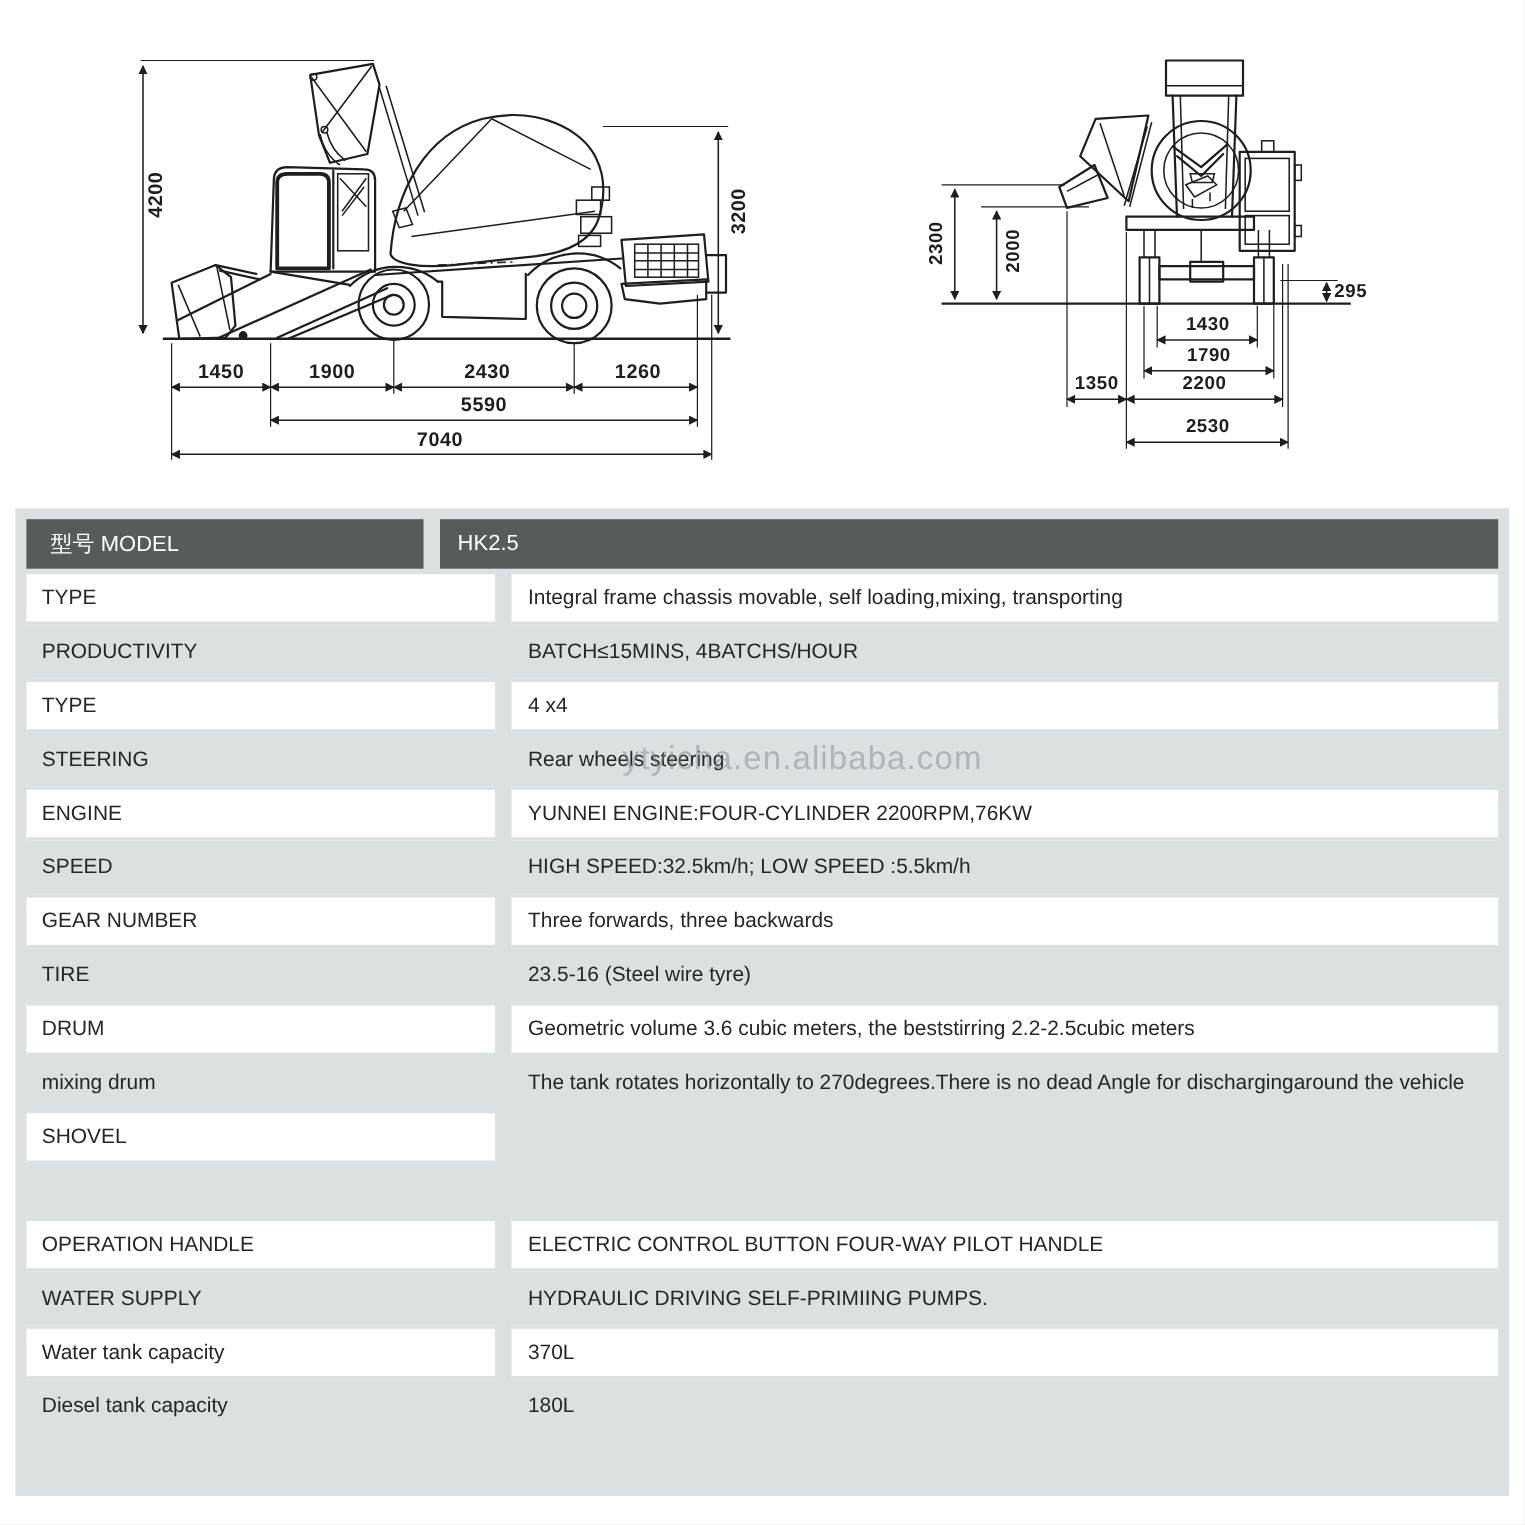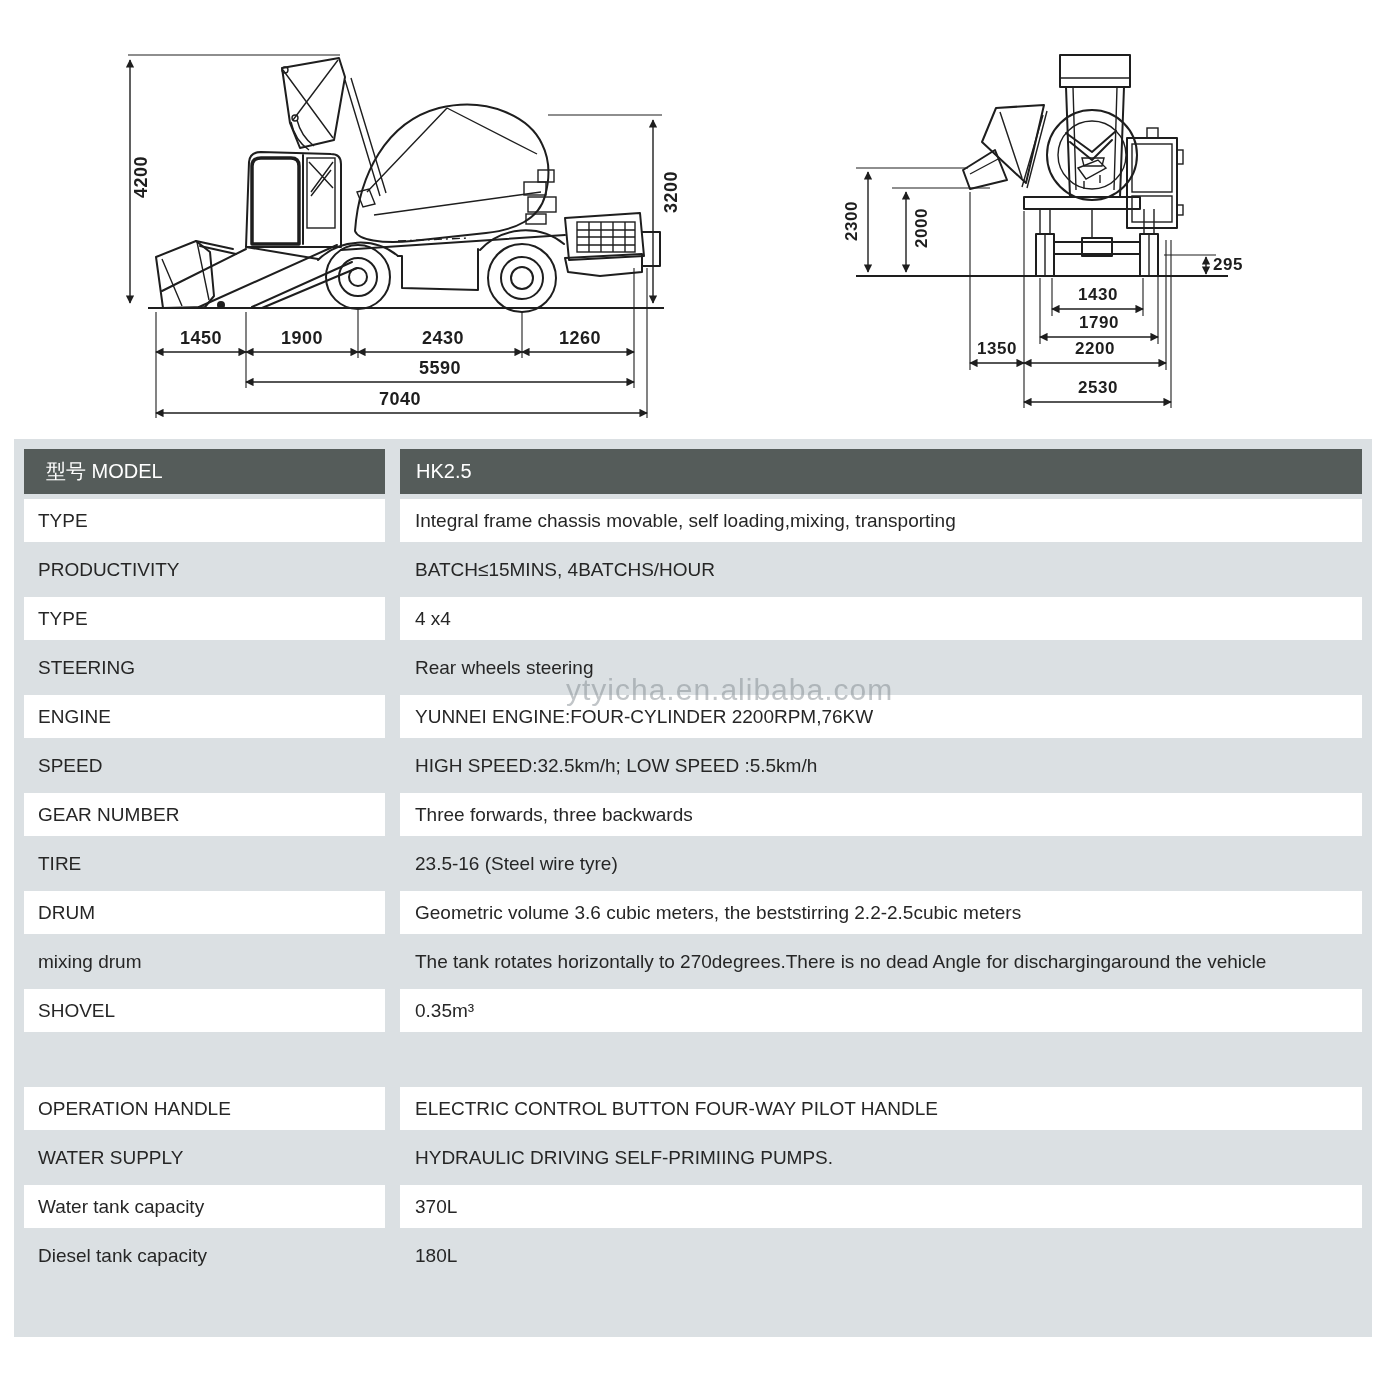--- a/index.html
+++ b/index.html
@@ -15,36 +15,36 @@
   .dim-label-sm{font-size:17px;font-weight:bold;letter-spacing:0.5px;}
   .art{stroke:#1e1e1e;stroke-width:2;fill:none;stroke-linejoin:round;stroke-linecap:round;}
   .art-thick{stroke:#1e1e1e;stroke-width:3.5;fill:none;stroke-linejoin:round;}
   .art-thin{stroke:#1e1e1e;stroke-width:1.4;fill:none;}
   .ext{stroke:#1e1e1e;stroke-width:1.1;fill:none;}
   .dim{stroke:#1e1e1e;stroke-width:1.4;fill:none;}
   .ground{stroke:#1e1e1e;stroke-width:2.2;fill:none;}
 
   
   .spec{
-    position:absolute;left:14px;top:439px;width:1358px;height:898px;
+    position:absolute;left:14px;top:462px;width:1358px;height:898px;
     background:#dbe0e3;box-sizing:border-box;padding:10px;
   }
   .thead{display:flex;gap:15px;height:45px;margin-bottom:2px;}
   .thead .hc{
     background:#555c5a;color:#ffffff;display:flex;align-items:center;
     font-size:20px;font-weight:500;box-sizing:border-box;
   }
   .thead .hc.l{width:361px;padding-left:22px;}
   .thead .hc.r{flex:1;padding-left:16px;}
   .trow{display:flex;gap:15px;height:49px;}
   .trow .cell{
     display:flex;align-items:center;box-sizing:border-box;
     font-size:19px;color:#262626;background:transparent;
   }
-  .trow .lc{width:361px;padding-left:14px;}
+  .trow .lc{width:426px;padding-left:14px;}
   .trow .vc{flex:1;padding-left:15px;}
   .trow.w .cell{
     background:#ffffff;
     border-top:3px solid #dbe0e3;border-bottom:3px solid #dbe0e3;
   }
   .watermark{
     position:absolute;left:566px;top:673px;
     font-size:30px;letter-spacing:1px;
     color:rgba(125,133,141,0.48);
     white-space:nowrap;pointer-events:none;
@@ -257,21 +257,20 @@
   <div class="trow w">
     <div class="cell lc">DRUM</div>
     <div class="cell vc">Geometric volume 3.6 cubic meters, the beststirring 2.2-2.5cubic meters</div>
   </div>
   <div class="trow g">
     <div class="cell lc">mixing drum</div>
     <div class="cell vc">The tank rotates horizontally to 270degrees.There is no dead Angle for dischargingaround the vehicle</div>
   </div>
   <div class="trow w">
     <div class="cell lc">SHOVEL</div>
-    <div class="cell vc">0.35m³</div>
   </div>
   <div class="trow g">
   </div>
   <div class="trow w">
     <div class="cell lc">OPERATION HANDLE</div>
     <div class="cell vc">ELECTRIC CONTROL BUTTON FOUR-WAY PILOT HANDLE</div>
   </div>
   <div class="trow g">
     <div class="cell lc">WATER SUPPLY</div>
     <div class="cell vc">HYDRAULIC DRIVING SELF-PRIMIING PUMPS.</div>

